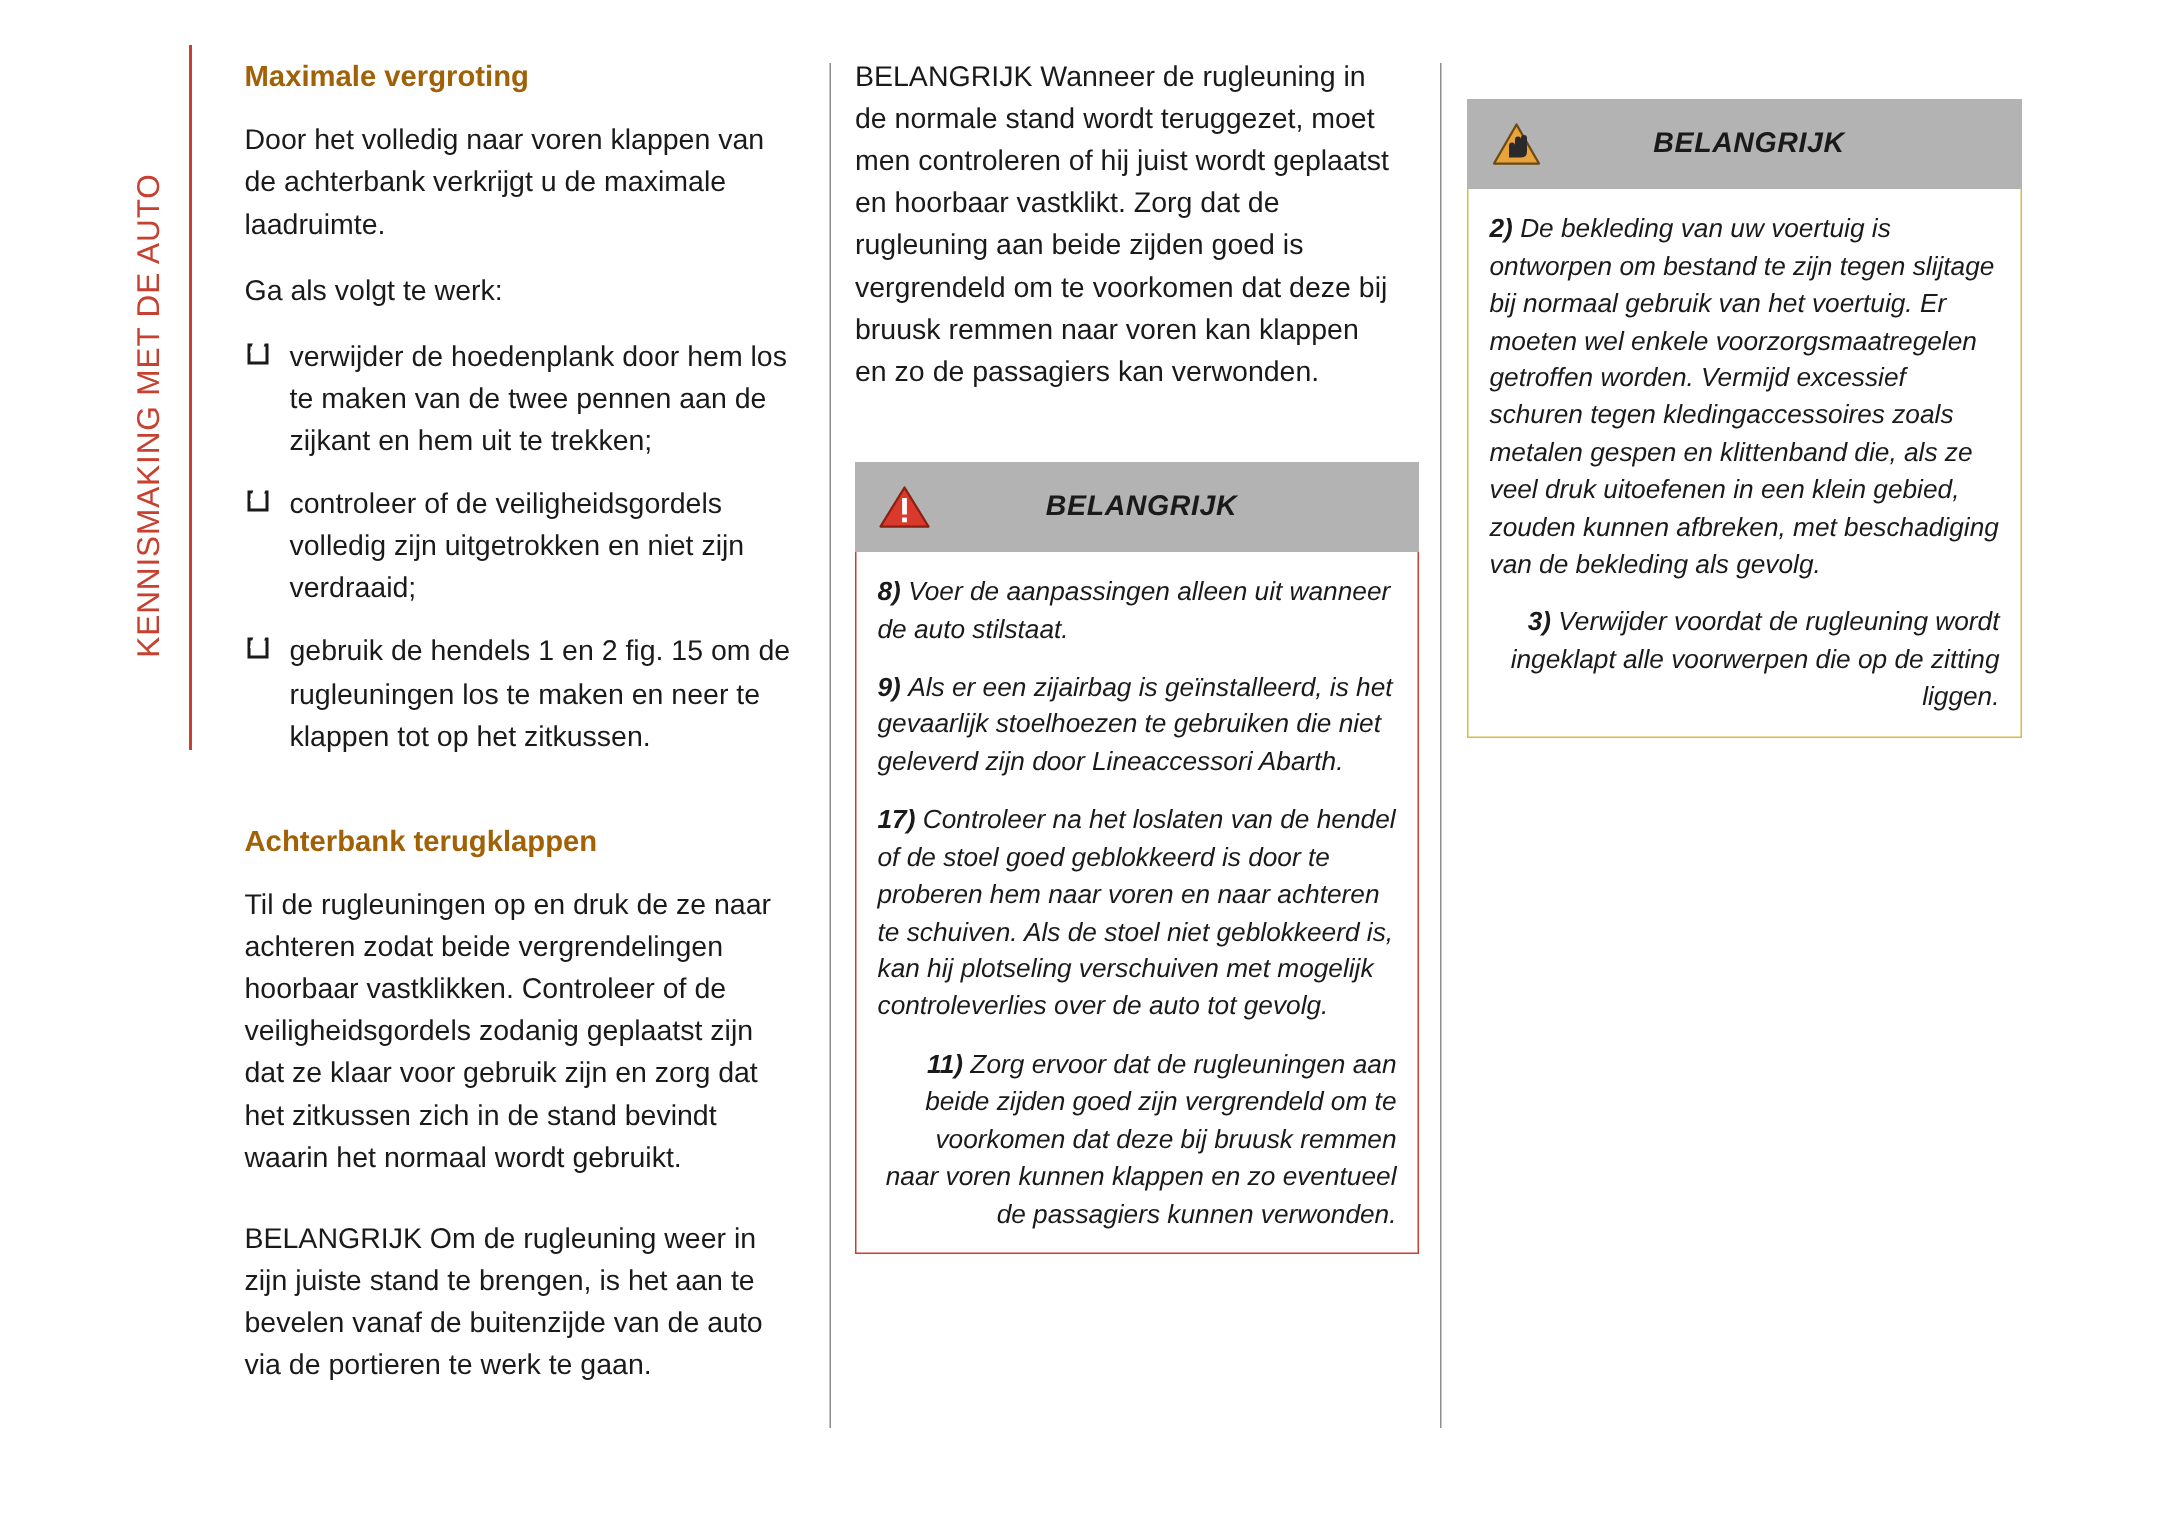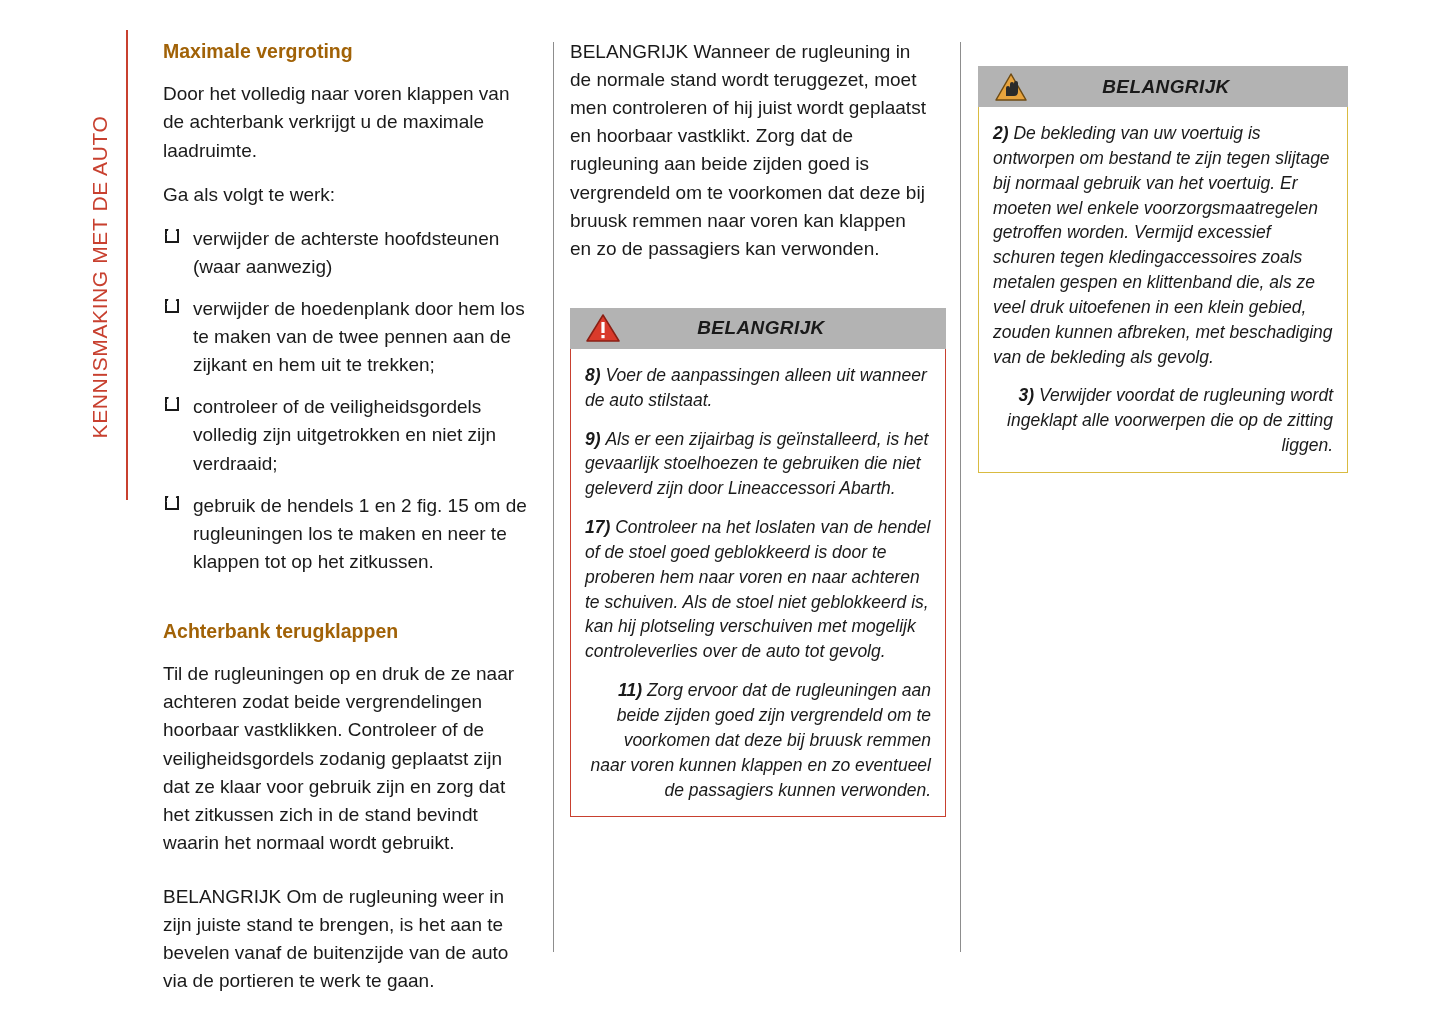--- a/index.html
+++ b/index.html
@@ -106,21 +106,21 @@
     background: #ffffff;
     transform: skewX(-18deg);
   }
 
   
   .warn-box { margin-top: 22px; }
   .warn-header {
     display: flex;
     align-items: center;
     background: #b3b3b3;
-    height: 41px;
+    height: 60px;
     padding: 0 10px;
     box-sizing: border-box;
   }
   .warn-header .ico {
     width: 46px;
     flex: 0 0 46px;
     display: flex;
     align-items: center;
     justify-content: center;
   }
@@ -169,24 +169,20 @@
 </div>
 
 <div class="col-divider div-1"></div>
 <div class="col-divider div-2"></div>
 
 <div class="col col-1">
   <h2 class="section-head">Maximale vergroting</h2>
   <p class="body">Door het volledig naar voren klappen van de achterbank verkrijgt u de maximale laadruimte.</p>
   <p class="body">Ga als volgt te werk:</p>
 
-  <div class="bullet-item">
-    <span class="sq"></span>
-    <span>verwijder de achterste hoofdsteunen (waar aanwezig)</span>
-  </div>
   <div class="bullet-item">
     <span class="sq"></span>
     <span>verwijder de hoedenplank door hem los te maken van de twee pennen aan de zijkant en hem uit te trekken;</span>
   </div>
   <div class="bullet-item">
     <span class="sq"></span>
     <span>controleer of de veiligheidsgordels volledig zijn uitgetrokken en niet zijn verdraaid;</span>
   </div>
   <div class="bullet-item">
     <span class="sq"></span>

